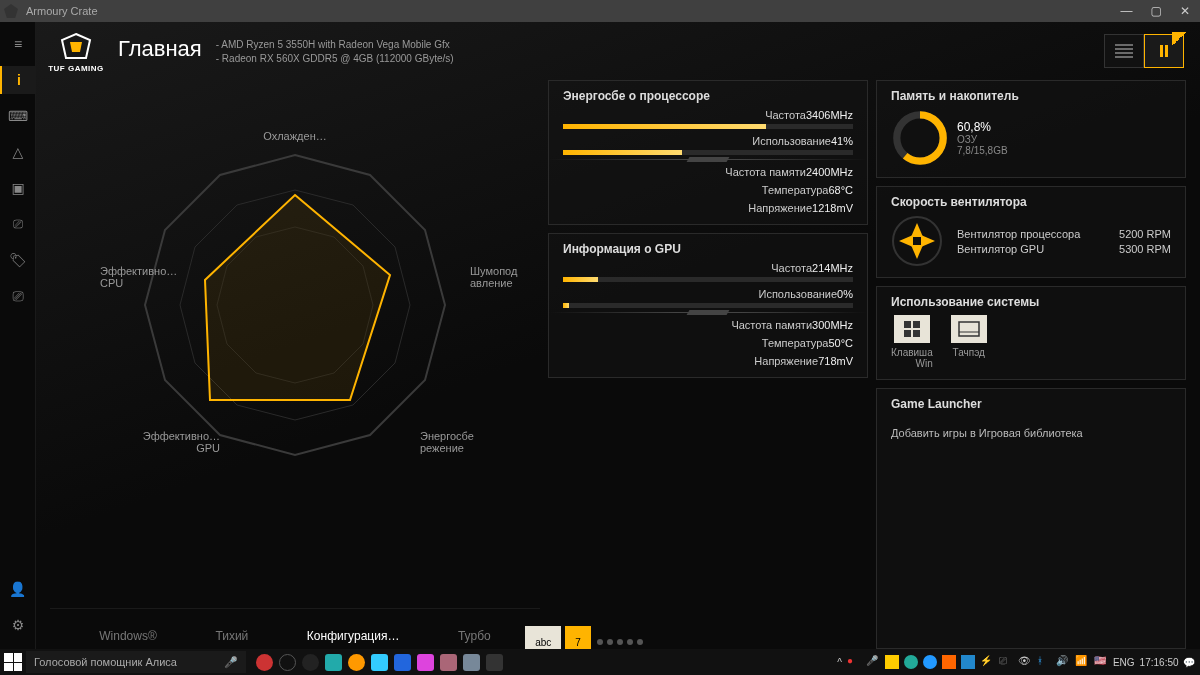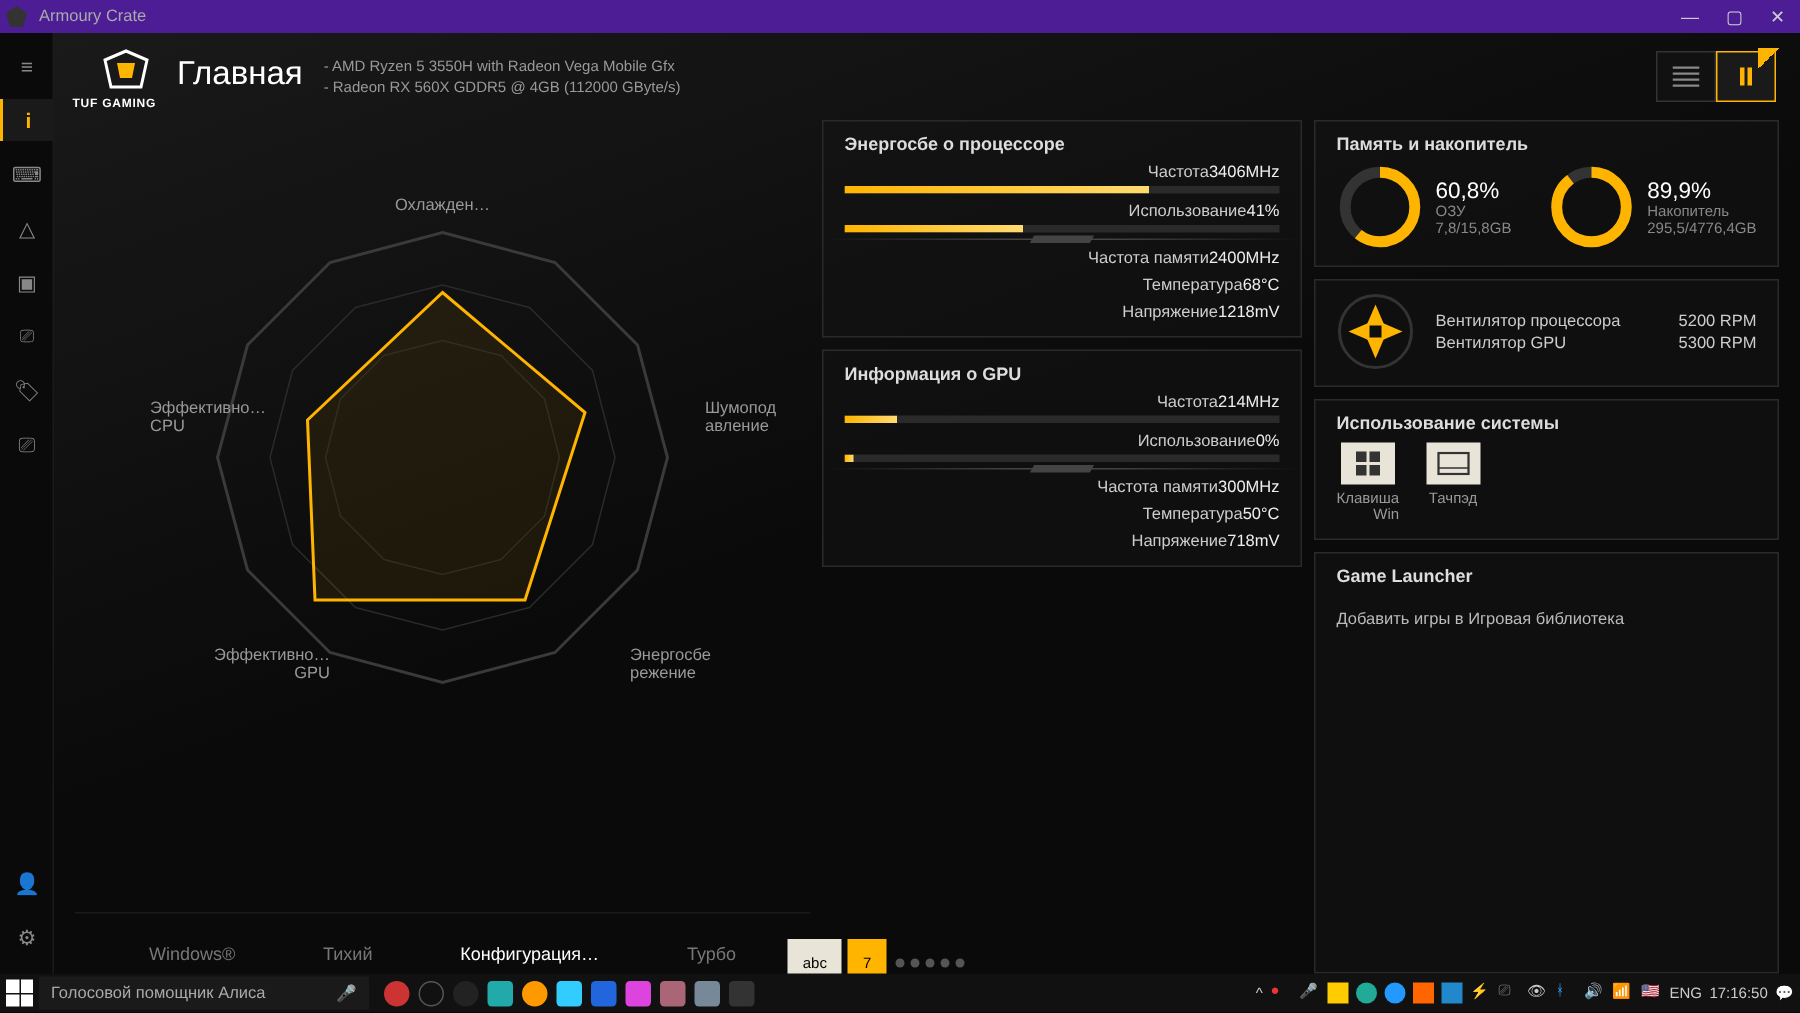--- a/index.html
+++ b/index.html
@@ -1,36 +1,36 @@
 <!DOCTYPE html>
 <html><head>
 <meta charset="utf-8">
 <style>
 * { margin: 0; padding: 0; box-sizing: border-box; font-family: "Segoe UI", Arial, sans-serif; }
 body { width: 1200px; height: 675px; background: #000; color: #ccc; overflow: hidden; position: relative; }
 
 
-.titlebar { height: 22px; background: #4c1d95; display: flex; align-items: center; padding: 0 4px; font-size: 11px; color: #aaa; }
+.titlebar { height: 22px; background: #404040; display: flex; align-items: center; padding: 0 4px; font-size: 11px; color: #aaa; }
 .titlebar .logo { width: 14px; height: 14px; background: #333; margin-right: 8px; clip-path: polygon(50% 0,100% 35%,80% 100%,20% 100%,0 35%); }
 .titlebar .win-controls { margin-left: auto; display: flex; gap: 18px; padding-right: 6px; font-size: 12px; color: #ccc; }
 .titlebar .win-controls span { cursor: pointer; }
 
 
 .app { position: absolute; top: 22px; left: 0; right: 0; bottom: 26px; display: flex; background: linear-gradient(160deg,#1a1a1a 0%, #0a0a0a 50%, #0a0a0a 100%); }
 
 
 .sidebar { width: 36px; background: #0a0a0a; display: flex; flex-direction: column; padding-top: 8px; gap: 8px; border-right: 1px solid #1a1a1a;}
 .sidebar .sb { width: 36px; height: 28px; display: flex; align-items: center; justify-content: center; color: #888; font-size: 14px; cursor: pointer; }
 .sidebar .sb.active { color: #ffb400; border-left: 2px solid #ffb400; background: #1a1a1a; }
 .sidebar .bottom { margin-top: auto; margin-bottom: 10px; display:flex; flex-direction:column; gap:8px;}
 
 
 .content { flex: 1; display: flex; flex-direction: column; }
 .header { height: 58px; display: flex; align-items: flex-start; padding: 6px 16px 0 12px; gap: 14px; }
-.tuf-logo { width: 56px; height: 48px; display:flex; flex-direction:column; align-items:flex-end; justify-content:center; }
+.tuf-logo { width: 56px; height: 48px; display:flex; flex-direction:column; align-items:center; justify-content:center; }
 .tuf-shape { width: 40px; height: 30px; position:relative; }
 .tuf-shape svg { width:100%; height:100%; }
 .tuf-text { font-size: 8px; color: #fff; letter-spacing: 0.5px; margin-top:2px; font-weight:600;}
 .page-title { font-size: 22px; color: #fff; font-weight: 400; margin-top: 8px; }
 .specs { font-size: 10px; color: #999; margin-top: 10px; line-height: 14px; }
 .header-icons { margin-left: auto; display: flex; gap: 0; margin-top: 6px; }
 .header-icon { width: 40px; height: 34px; display:flex; align-items:center; justify-content:center; border:1px solid #333; background:#111; cursor:pointer; position:relative;}
 .header-icon.active { border-color:#ffb400; background:#1a1a1a;}
 .header-icon.active::before { content:''; position:absolute; top:-3px; right:-3px; width:14px; height:14px; background:linear-gradient(135deg,#ffb400 50%,transparent 50%);}
 
@@ -55,21 +55,21 @@
 .bar .fill { height: 100%; background: linear-gradient(90deg,#ffb400,#ffdb70); }
 
 .panel-sep { height:1px; background: linear-gradient(90deg, transparent, #444 40%, #444 60%, transparent); margin: 4px -14px; position:relative;}
 .panel-sep::after { content:''; position:absolute; left:50%; top:-2px; width:40px; height:5px; background:#444; transform:translateX(-50%) skewX(-30deg);}
 
 
 .mem-panel { display: flex; gap: 12px; }
 .donut-wrap { display: flex; align-items: center; gap: 8px; flex:1;}
 .donut { width: 58px; height: 58px; }
 .mem-text { font-size: 11px; }
-.mem-text .pct { font-size: 15px; color: #fff; }
+.mem-text .pct { font-size: 12px; color: #fff; }
 .mem-text .lbl { color: #888; font-size: 10px;}
 .mem-text .sub { color: #888; font-size: 10px;}
 
 
 .fan-panel { display: flex; gap: 14px; align-items: center; }
 .fan-icon { width: 52px; height: 52px; }
 .fan-rows { flex: 1; font-size: 11px; }
 .fan-rows .r { display: flex; justify-content: space-between; margin: 3px 0; }
 
 
@@ -262,35 +262,25 @@
               <svg class="donut" viewBox="0 0 40 40">
                 <circle cx="20" cy="20" r="16" fill="none" stroke="#333" stroke-width="5"></circle>
                 <circle cx="20" cy="20" r="16" fill="none" stroke="#ffb400" stroke-width="5" stroke-dasharray="61 40" transform="rotate(-90 20 20)"></circle>
               </svg>
               <div class="mem-text">
                 <div class="pct">60,8%</div>
                 <div class="lbl">ОЗУ</div>
                 <div class="sub">7,8/15,8GB</div>
               </div>
             </div>
-            <div class="donut-wrap">
-              <svg class="donut" viewBox="0 0 40 40">
-                <circle cx="20" cy="20" r="16" fill="none" stroke="#333" stroke-width="5"></circle>
-                <circle cx="20" cy="20" r="16" fill="none" stroke="#ffb400" stroke-width="5" stroke-dasharray="90 11" transform="rotate(-90 20 20)"></circle>
-              </svg>
-              <div class="mem-text">
-                <div class="pct">89,9%</div>
-                <div class="lbl">Накопитель</div>
-                <div class="sub">295,5/4776,4GB</div>
-              </div>
-            </div>
-          </div>
-        </div>
-
-        <div class="panel">
+          </div>
+        </div>
+
+        <div class="panel">
+          <div class="panel-title">Скорость вентилятора</div>
           <div class="fan-panel">
             <svg class="fan-icon" viewBox="0 0 52 52">
               <circle cx="26" cy="26" r="24" fill="none" stroke="#333" stroke-width="2"></circle>
               <g transform="translate(26,26)">
                 <path d="M0,-18 L6,-4 L-6,-4 Z" fill="#ffb400"></path>
                 <path d="M0,-18 L6,-4 L-6,-4 Z" fill="#ffb400" transform="rotate(90)"></path>
                 <path d="M0,-18 L6,-4 L-6,-4 Z" fill="#ffb400" transform="rotate(180)"></path>
                 <path d="M0,-18 L6,-4 L-6,-4 Z" fill="#ffb400" transform="rotate(270)"></path>
               </g>
             </svg>

